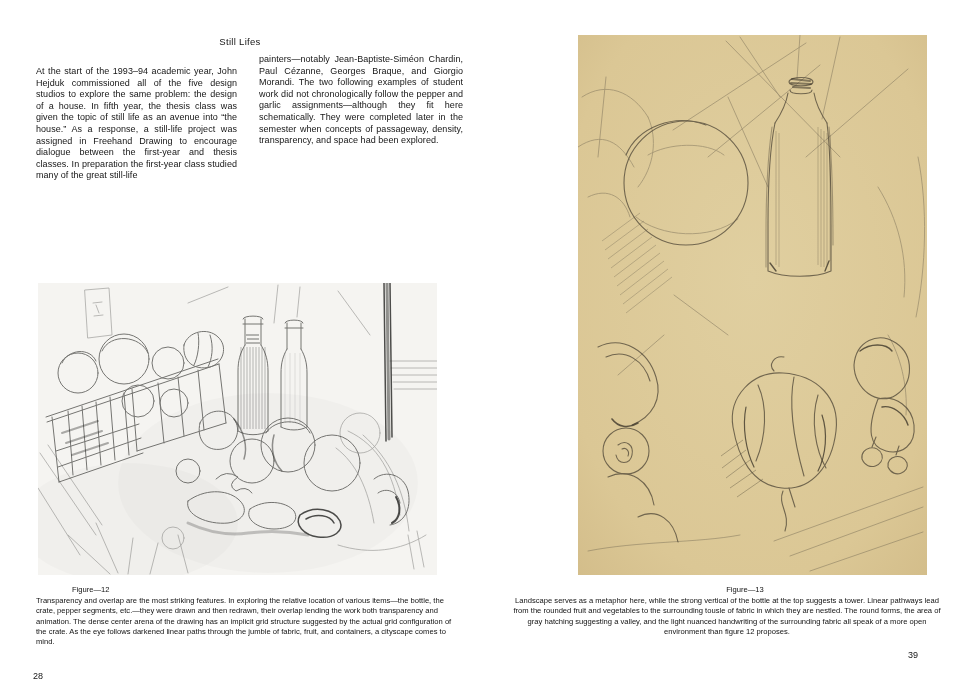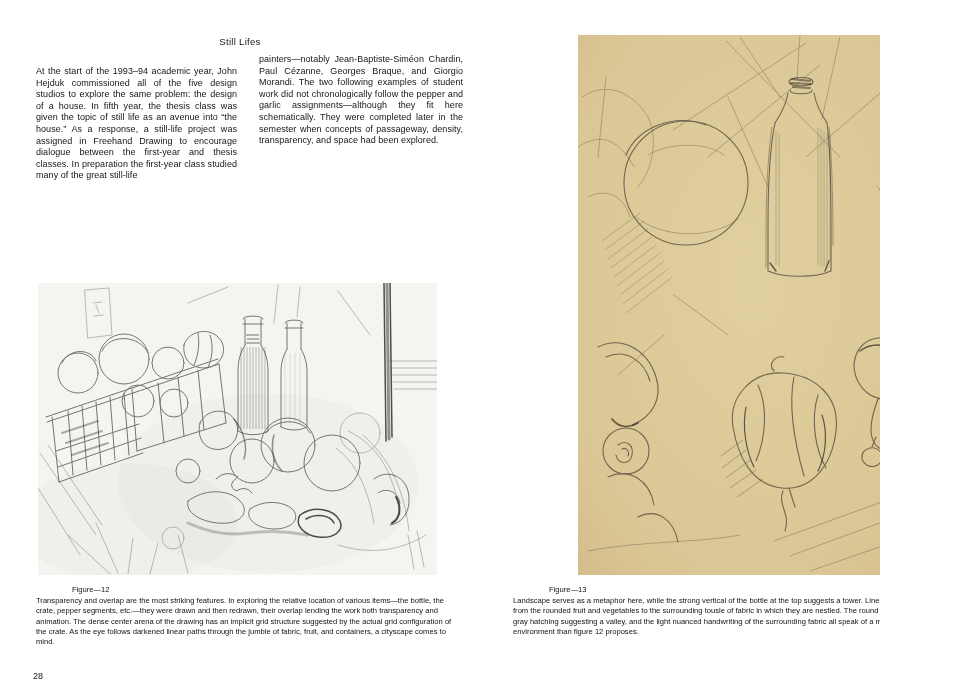--- a/index.html
+++ b/index.html
@@ -1,17 +1,17 @@
 <!DOCTYPE html>
 <html><head>
 <meta charset="utf-8">
 <style>
   html,body{margin:0;padding:0;background:#ffffff;}
   .spread{
-    position:relative;width:880px;height:691px;background:#ffffff;
+    position:relative;width:960px;height:691px;background:#ffffff;
     font-family:"Liberation Sans",sans-serif;color:#151515;overflow:hidden;
   }
   .running-head{
     position:absolute;left:0;top:36px;width:480px;text-align:center;
     font-size:9.5px;letter-spacing:.3px;
   }
   .body-col{
     position:absolute;top:54px;font-size:9px;line-height:11.6px;
     text-align:justify;letter-spacing:.05px;
   }
@@ -19,21 +19,21 @@
   .col2{left:259px;width:204px;}
   .fig{position:absolute;margin:0;padding:0;}
   .fig svg{display:block;}
   .fig12{left:38px;top:283px;width:399px;height:292px;}
   .fig13{left:578px;top:35px;width:349px;height:540px;}
   .caption{
     position:absolute;font-size:7.6px;line-height:10.2px;text-align:left;color:#111;
   }
   .caption .figlabel{display:block;margin-bottom:1px;padding-left:36px;}
   .cap-left{left:36px;top:585px;width:421px;}
-  .cap-right{left:513px;top:585px;width:428px;}
+  .cap-right{left:513px;top:585px;width:428px;text-align:center;}
   .em{}
   .pagenum{position:absolute;top:650px;font-size:9px;}
   .pn-left{left:33px;margin-top:21px;}
   .pn-right{left:908px;}
 </style>
 </head>
 <body>
 
 <div class="spread">
 

